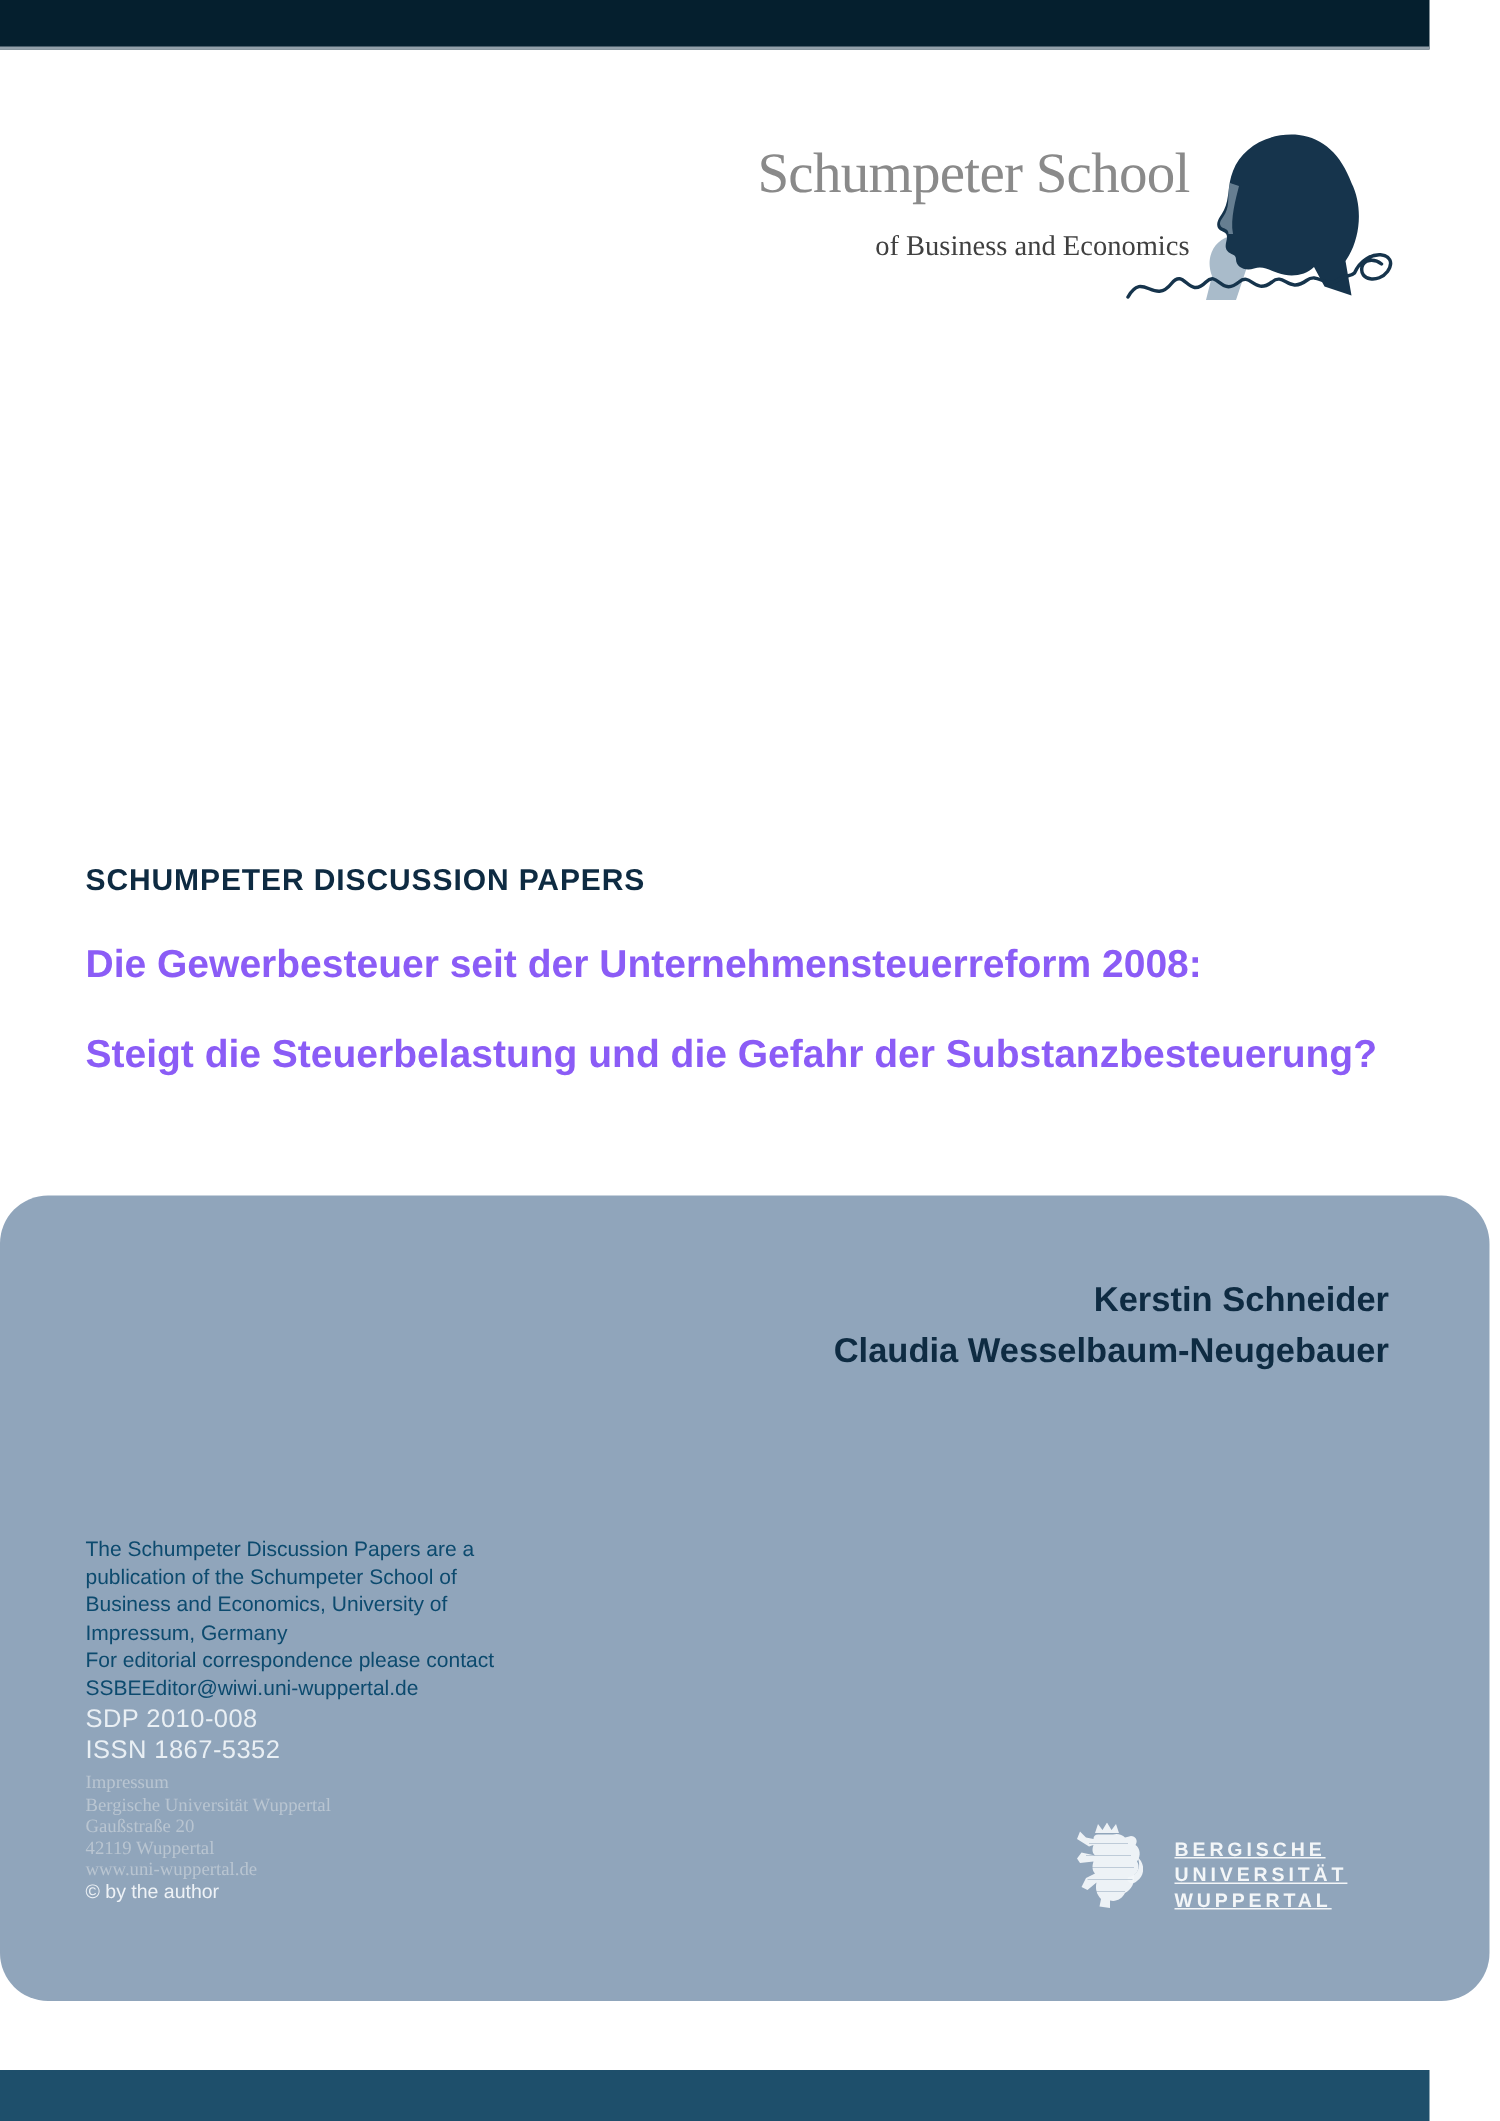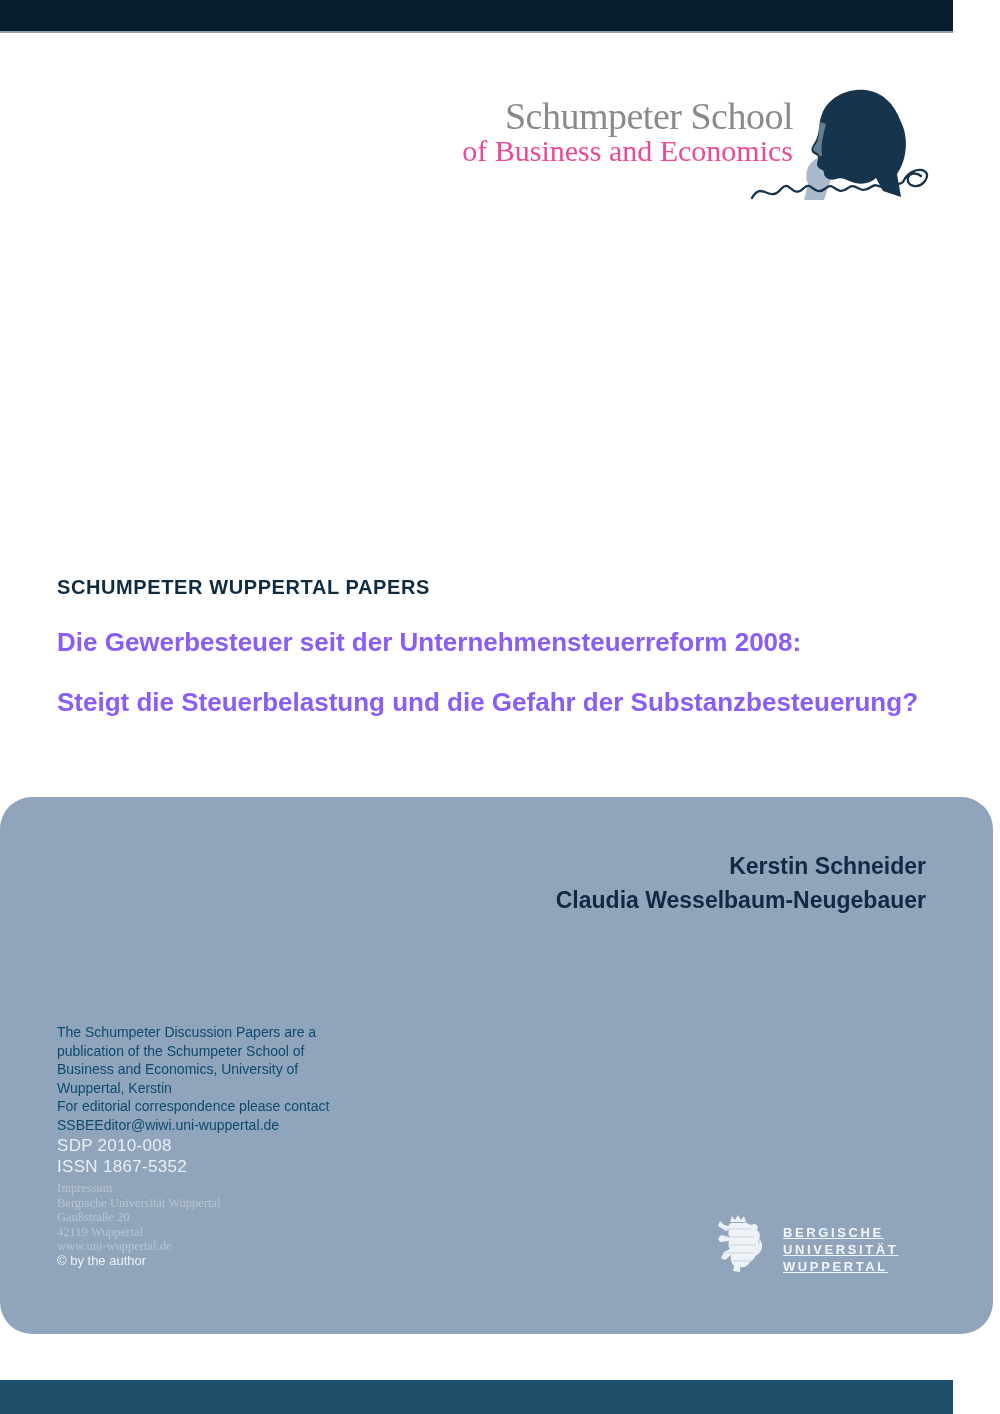--- a/index.html
+++ b/index.html
@@ -23,22 +23,22 @@
     position:absolute;top:96px;right:207px;
     text-align:right;
   }
   .logo-name{
     font-family:"Liberation Serif", serif;
     font-size:38px;color:#8a8a8a;
     letter-spacing:-0.5px;line-height:40px;
   }
   .logo-subtitle{
     font-family:"Liberation Serif", serif;
-    font-size:30px;color:#ec4899;
-    line-height:24px;margin-top:3px;
+    font-size:19px;color:#404040;
+    line-height:24px;margin-top:17px;
   }
   .portrait-wrap{
     position:absolute;left:748px;top:86px;
     width:192px;height:124px;
   }
   
   .series-heading{
     position:absolute;left:57px;top:576px;
     font-size:20px;font-weight:700;color:#0e2b42;
     letter-spacing:0.6px;
@@ -120,37 +120,37 @@
       <path fill="#a9bbca" d="M60,98 C55,85 62,73 74,71 L84,90 L76,114 L56,114 Z"></path>
 
       <path fill="#16344c" d="M118,4 C98,2 80,12 74,28 C70,38 72,46 68,54 C66,58 62,62 64,66 C66,69 70,68 70,72 C70,75 68,78 70,81 C72,84 76,83 76,87 C76,92 82,95 88,93 C94,91 98,94 104,96 C112,99 122,98 128,92 L135,105 L153,111 L149,88 C159,74 161,52 153,36 C146,17 134,6 118,4 Z"></path>
 
       <path fill="#a9bbca" d="M72,36 C70,44 72,50 69,56 C67,60 64,62 66,65 C68,67 71,66 71,70 L74,70 C72,60 76,46 78,38 Z" opacity="0.55"></path>
 
       <path fill="none" stroke="#16344c" stroke-width="2.3" stroke-linecap="round" d="M4,112 C14,94 21,118 33,103 C42,92 44,114 56,102 C64,94 66,112 78,102 C86,95 88,111 100,102 C108,95 111,110 123,101 C131,95 135,107 145,100 C149,97 152,99 155,96 C163,78 186,82 177,95 C171,103 158,101 160,92 C161,87 168,86 173,90"></path>
     </svg>
   </div>
 
-  <div class="series-heading">SCHUMPETER WUPPERTAL PAPERS</div>
+  <div class="series-heading">SCHUMPETER DISCUSSION PAPERS</div>
 
   <div class="title-line l1">Die Gewerbesteuer seit der Unternehmensteuerreform 2008:</div>
   <div class="title-line l2">Steigt die Steuerbelastung und die Gefahr der Substanzbesteuerung?</div>
 
   <div class="panel">
 
     <div class="authors">
       <div>Kerstin Schneider</div>
       <div>Claudia Wesselbaum-Neugebauer</div>
     </div>
 
     <div class="publisher-note">
       <div>The Schumpeter Discussion Papers are a</div>
       <div>publication of the Schumpeter School of</div>
       <div>Business and Economics, University of</div>
-      <div>Wuppertal, Kerstin</div>
+      <div>Impressum, Germany</div>
       <div>For editorial correspondence please contact</div>
       <div>SSBEEditor@wiwi.uni-wuppertal.de</div>
     </div>
 
     <div class="paper-id">
       <div>SDP 2010-008</div>
       <div>ISSN 1867-5352</div>
     </div>
 
     <div class="impressum">

